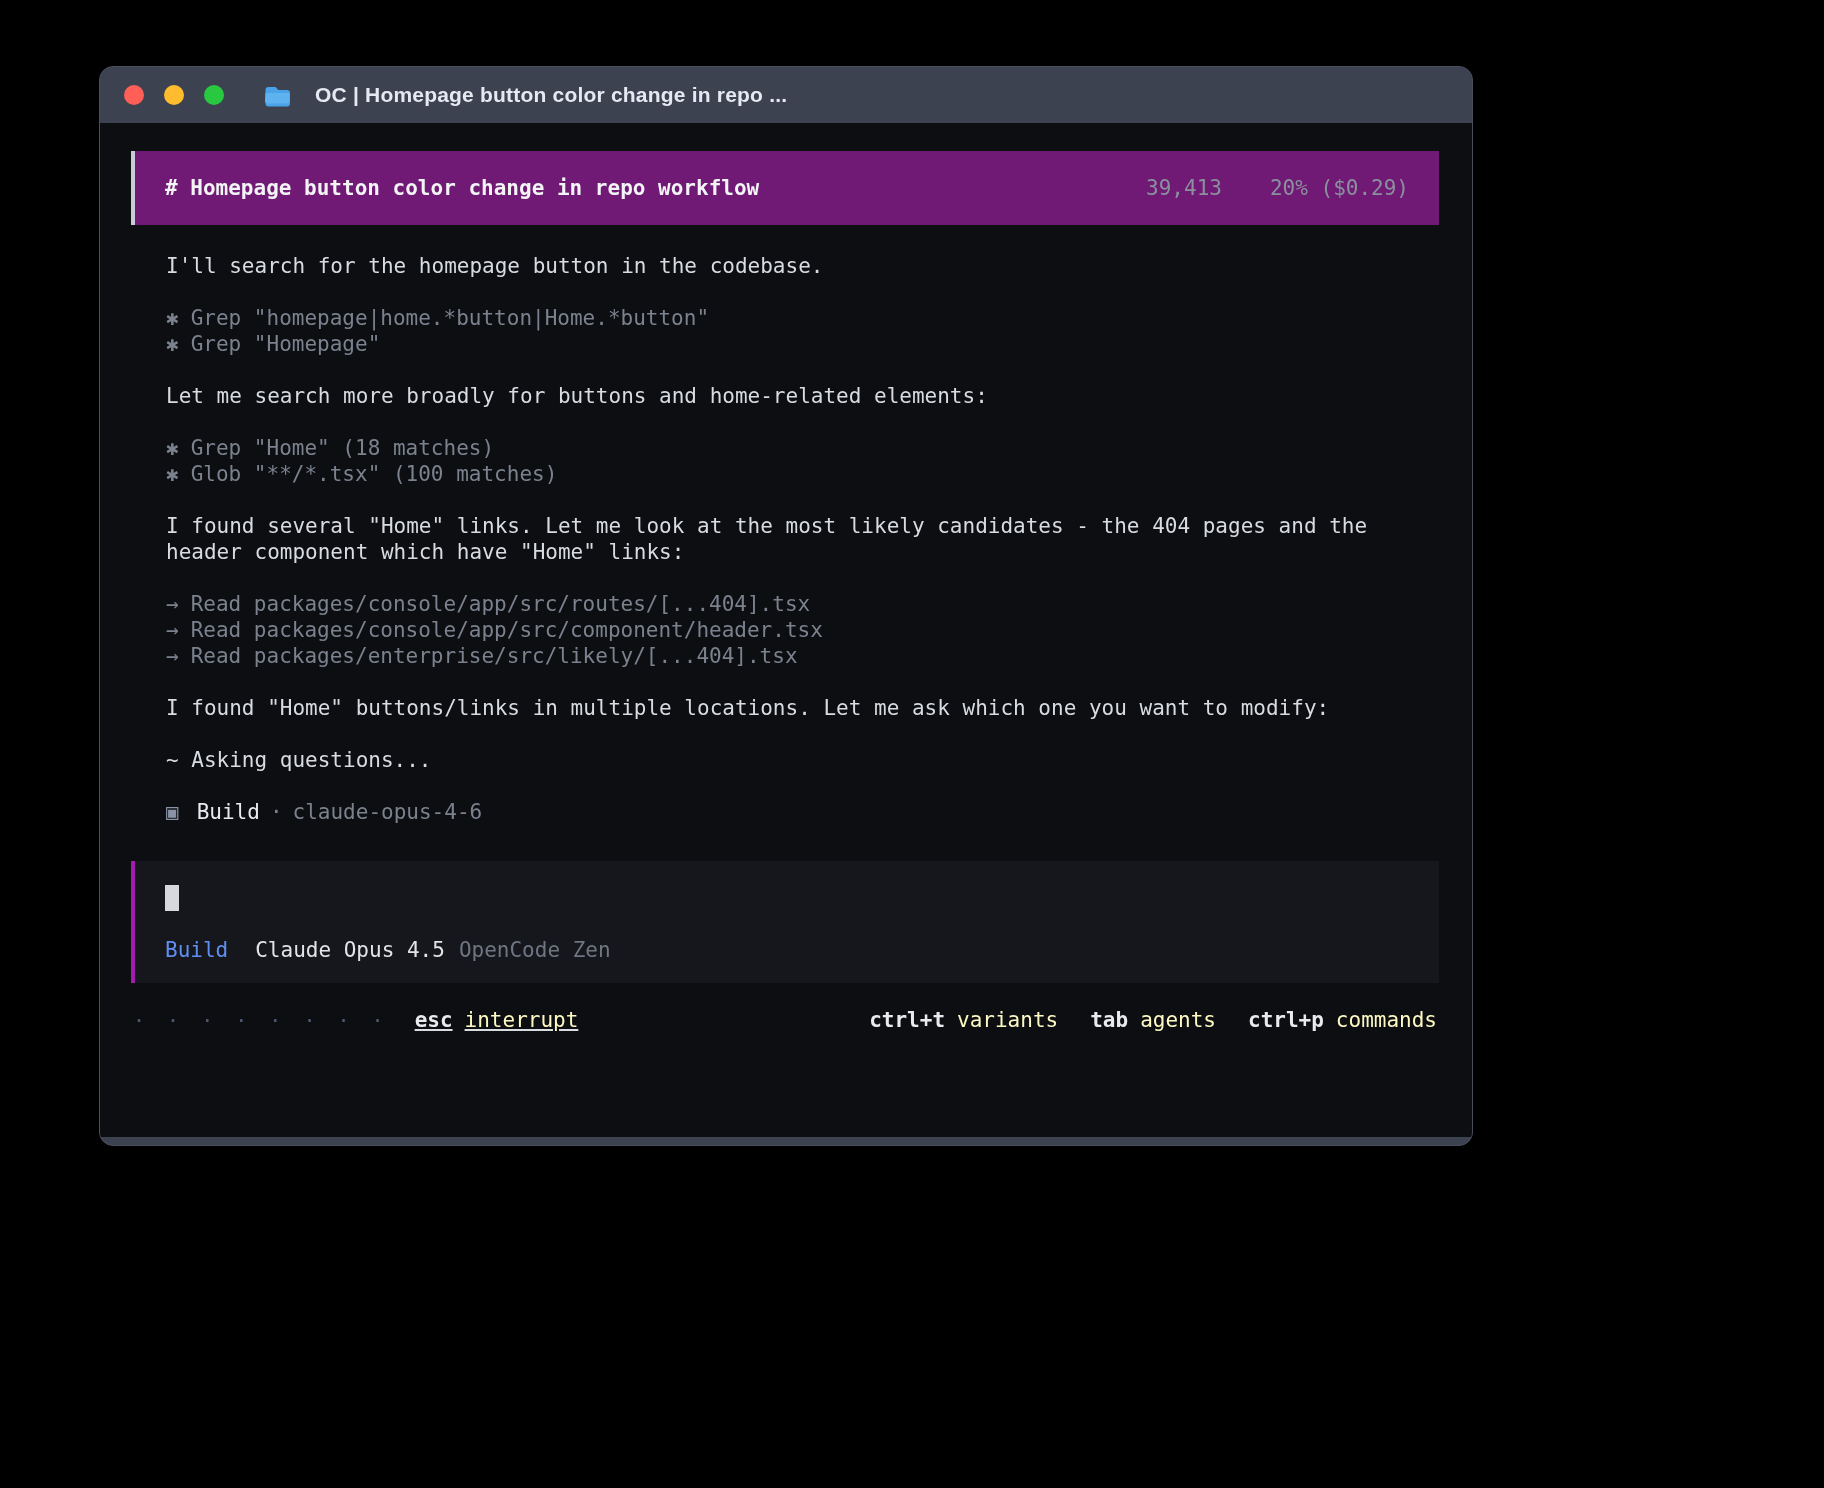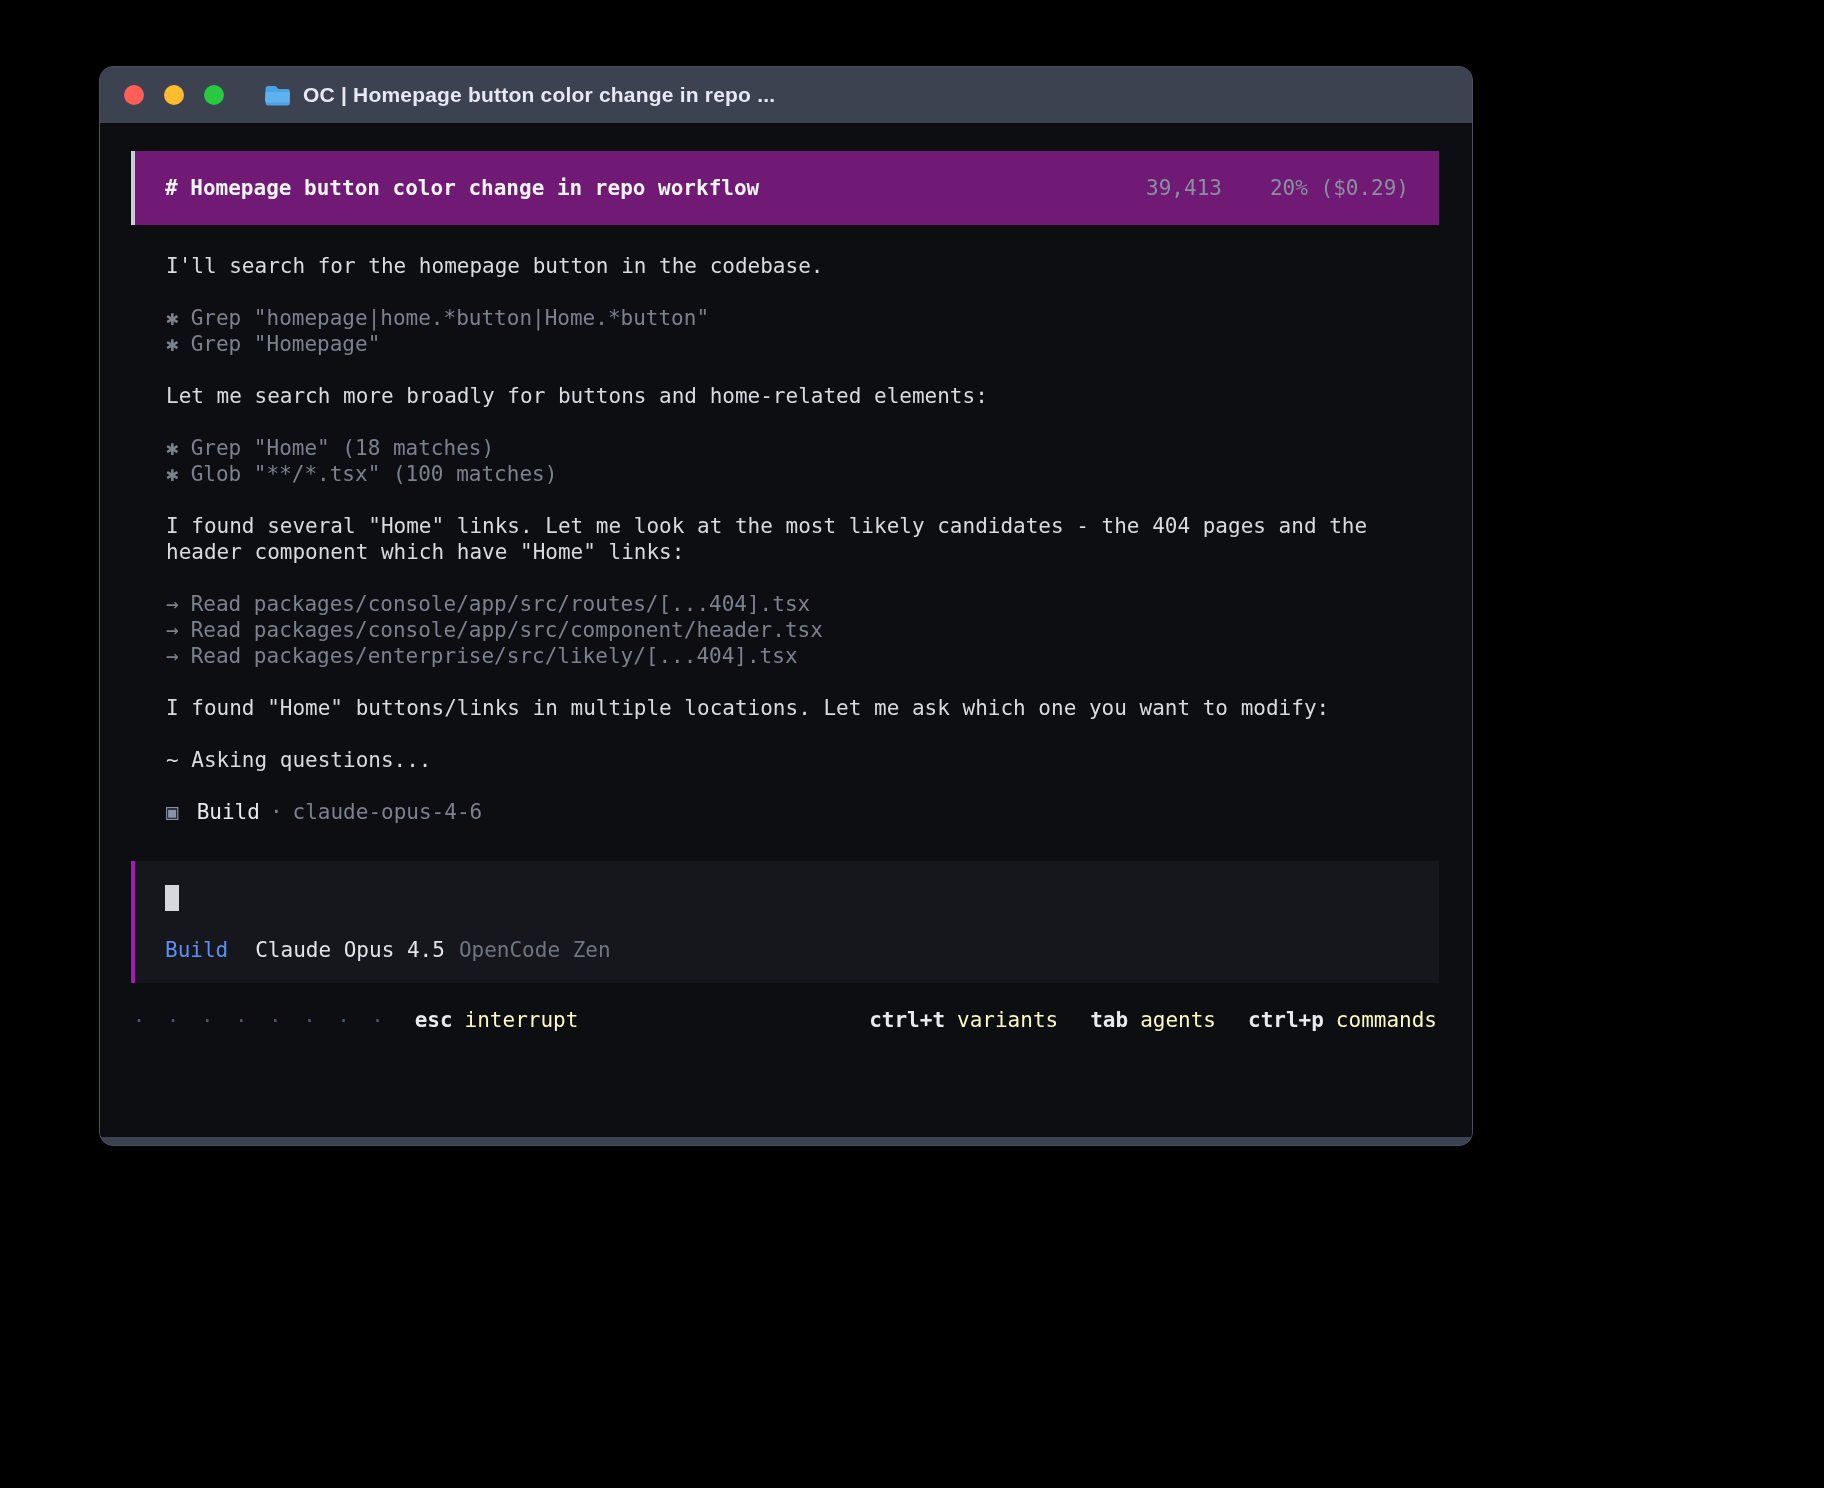--- a/index.html
+++ b/index.html
@@ -17,21 +17,21 @@
 
   .titlebar {
     height: 56px; flex: none; display: flex; align-items: center;
     padding: 0 24px; background: #3d4250;
   }
   .lights { display: flex; gap: 20px; align-items: center; }
   .light { width: 20px; height: 20px; border-radius: 50%; border: none; padding: 0; cursor: default; }
   .light.red { background: #ff5f57; }
   .light.yellow { background: #febc2e; }
   .light.green { background: #28c840; }
-  .title-group { display: flex; align-items: center; margin-left: 40px; gap: 12px; }
+  .title-group { display: flex; align-items: flex-end; margin-left: 40px; gap: 24px; }
   .folder { display: inline-flex; }
   .titlebar-title {
     font-family: "Liberation Sans", sans-serif; font-weight: bold;
     font-size: 21px; color: #e6e9f2; letter-spacing: 0.2px;
   }
 
   .content {
     flex: 1; background: #0c0e12; color: #d8dbe0;
     font-size: 21px; line-height: 26px;
     padding: 28px 33px 0 31px;
@@ -77,21 +77,21 @@
   .model-row .model { color: #e2e4e8; margin-right: 14px; }
   .model-row .provider { color: #6f7682; }
 
   .statusbar {
     margin-top: 24px; display: flex; justify-content: space-between;
     align-items: center; height: 26px; padding: 0 2px;
   }
   .statusbar .left, .statusbar .right { display: flex; align-items: center; }
   .dots { color: #4f5a70; letter-spacing: 5px; margin-right: 26px; font-size: 20px; }
   .shortcut { display: flex; gap: 12px; align-items: center; }
-  .statusbar .left .shortcut { margin-right: 0; }
+  .statusbar .left .shortcut { margin-right: 0; text-decoration: underline; }
   .statusbar .right .shortcut { margin-left: 32px; }
   .key { color: #e8eaee; font-weight: bold; }
   .label { color: #fef9c3; }
 </style>
 </head>
 <body>
 
 <div class="window">
 
   <div class="titlebar">

